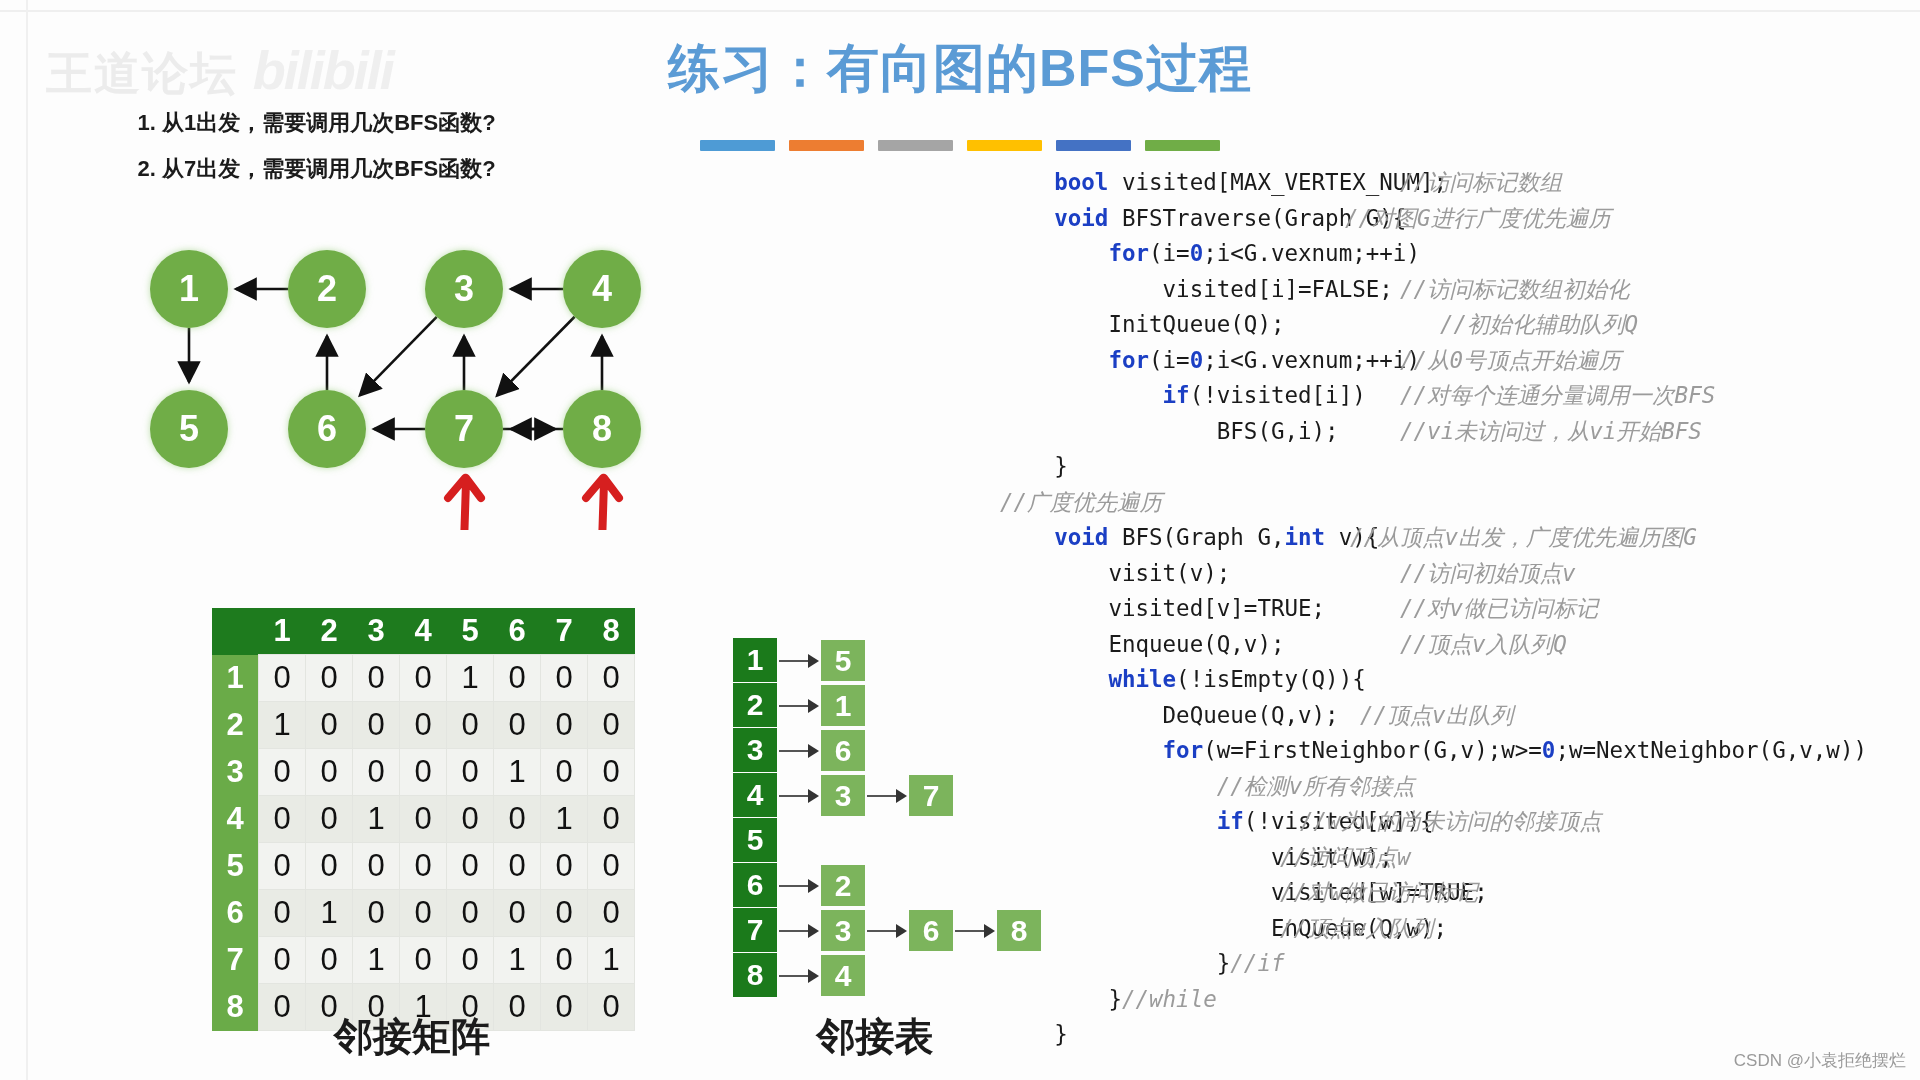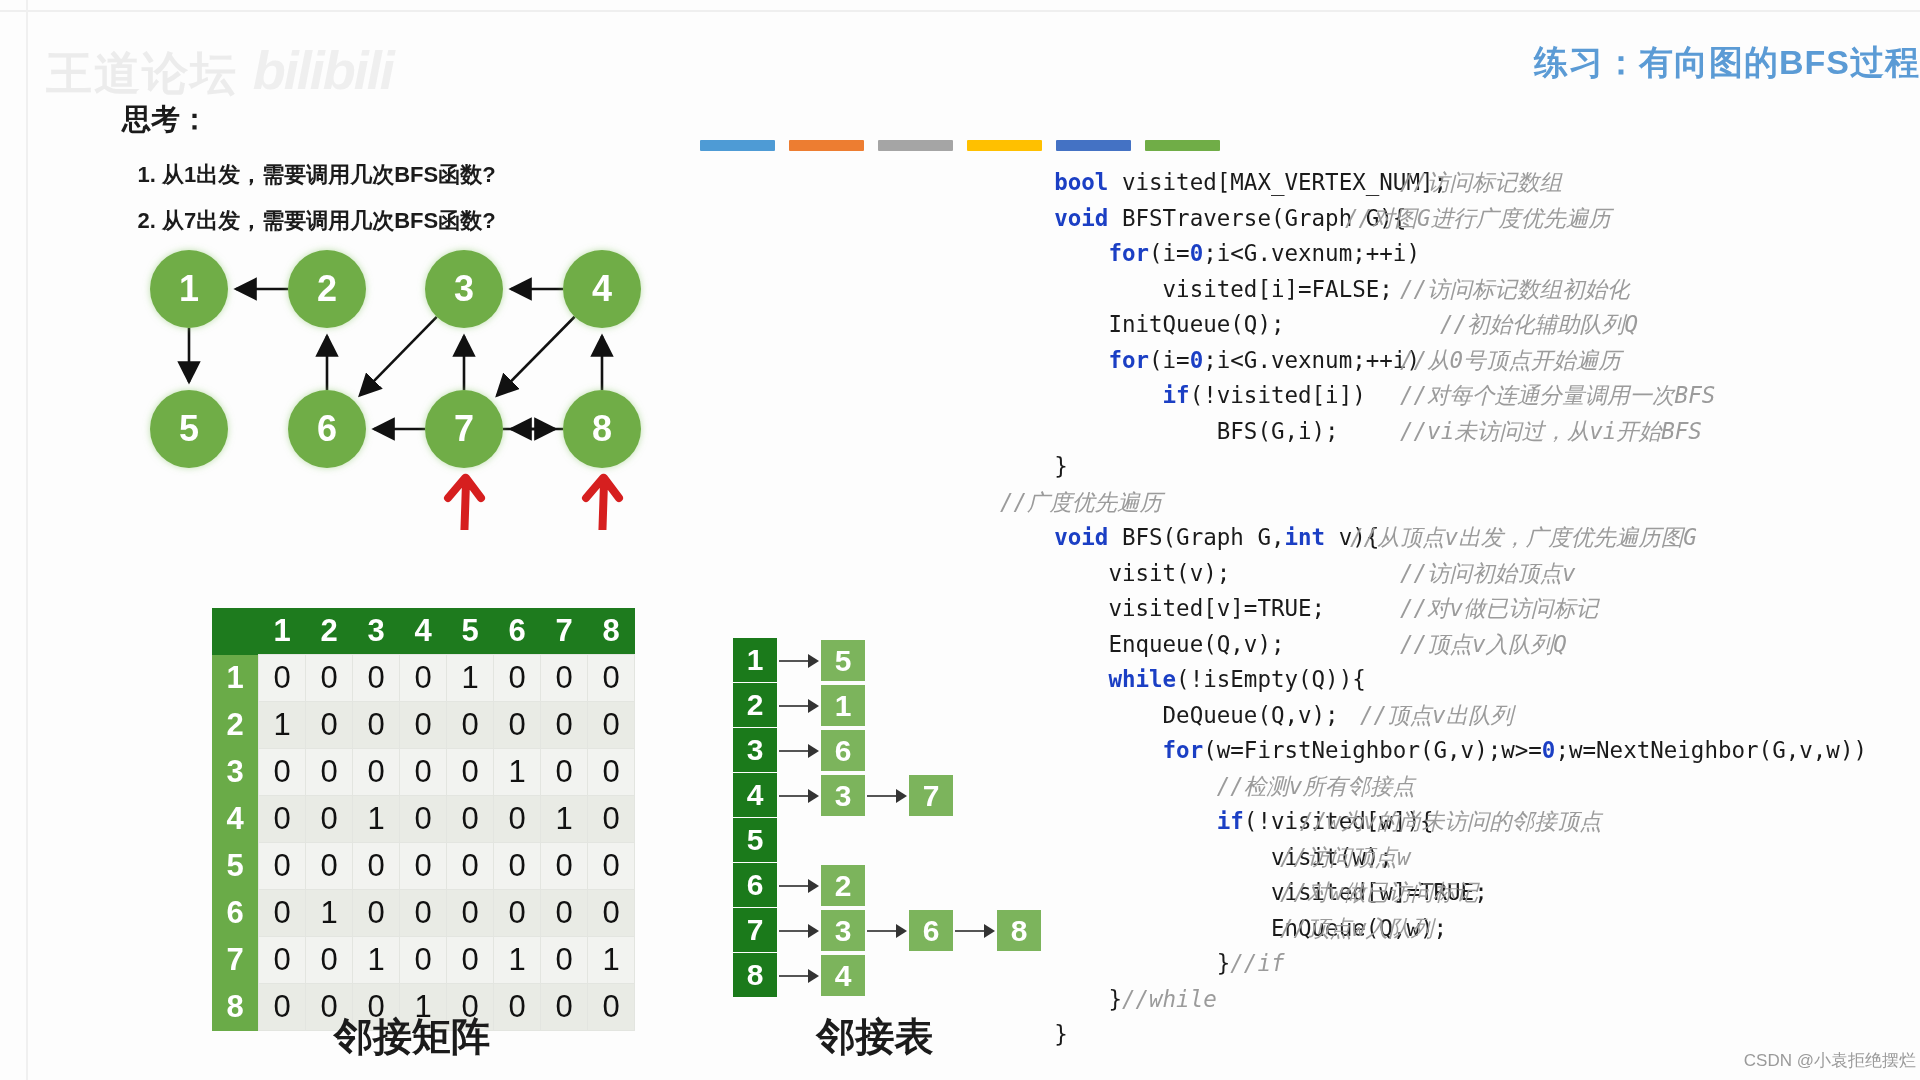--- a/index.html
+++ b/index.html
@@ -16,22 +16,22 @@
   #watermark{
     left:46px;top:36px;width:320px;height:68px;
     color:#ececec;font-size:46px;font-weight:700;
     letter-spacing:2px;line-height:68px;white-space:nowrap;
     user-select:none;
   }
   #watermark .bili{font-style:italic;font-size:54px;letter-spacing:-2px;color:#efefef;}
 
   
   #title{
-    left:0;top:40px;width:1920px;text-align:right;
-    color:#5b9bd5;font-size:34px;font-weight:700;letter-spacing:1px;
+    left:0;top:34px;width:1920px;text-align:center;
+    color:#5b9bd5;font-size:52px;font-weight:700;letter-spacing:1px;
   }
   #barrow{left:700px;top:140px;width:520px;display:flex;gap:14px;}
   #barrow .bar{height:11px;flex:1;border-radius:1px;}
 
   
   #think{left:122px;top:100px;width:620px;color:#1b1b1b;}
   #think .head{font-size:29px;font-weight:700;margin-bottom:12px;}
   #think ol{margin:0;padding-left:40px;}
   #think li{font-size:22px;font-weight:700;line-height:46px;}
 
@@ -98,21 +98,21 @@
   #code .ln{display:block;position:relative;}
   #code .kw{color:#1b3fc4;font-weight:700;}
   #code .num{color:#1b3fc4;font-weight:700;}
   #code .cm{color:#9b9b9b;font-style:italic;}
   #code .cmt{position:absolute;}
 
   
   #brand{
     right:32px;bottom:46px;color:#c00000;font-size:31px;font-weight:700;
   }
-  #csdn{right:4px;bottom:8px;color:#9a9a9a;font-size:17px;}
+  #csdn{right:14px;bottom:8px;color:#9a9a9a;font-size:17px;}
   #topline{left:0;top:10px;width:1920px;height:2px;background:#efefef;}
   #sideline{left:26px;top:0;width:2px;height:1080px;background:#f0f0f0;}
 </style>
 </head>
 <body>
 
 <div id="stage">
 
   <div class="abs" id="topline"></div>
   <div class="abs" id="sideline"></div>
@@ -127,21 +127,20 @@
   <div class="abs" id="barrow">
       <div class="bar" style="background: rgb(78, 155, 213);"></div>
       <div class="bar" style="background: rgb(237, 125, 49);"></div>
       <div class="bar" style="background: rgb(165, 165, 165);"></div>
       <div class="bar" style="background: rgb(255, 192, 0);"></div>
       <div class="bar" style="background: rgb(68, 114, 196);"></div>
       <div class="bar" style="background: rgb(112, 173, 71);"></div>
     </div>
 
   <div class="abs" id="think">
-    <div class="head">思考：</div>
     <ol>
       <li>从1出发，需要调用几次BFS函数?</li>
       <li>从7出发，需要调用几次BFS函数?</li>
     </ol>
   </div>
 
   <div class="abs" id="graph">
       <svg width="620" height="280">
         <defs>
           <marker id="ah" markerWidth="9" markerHeight="9" refX="8" refY="4.5" orient="auto">

